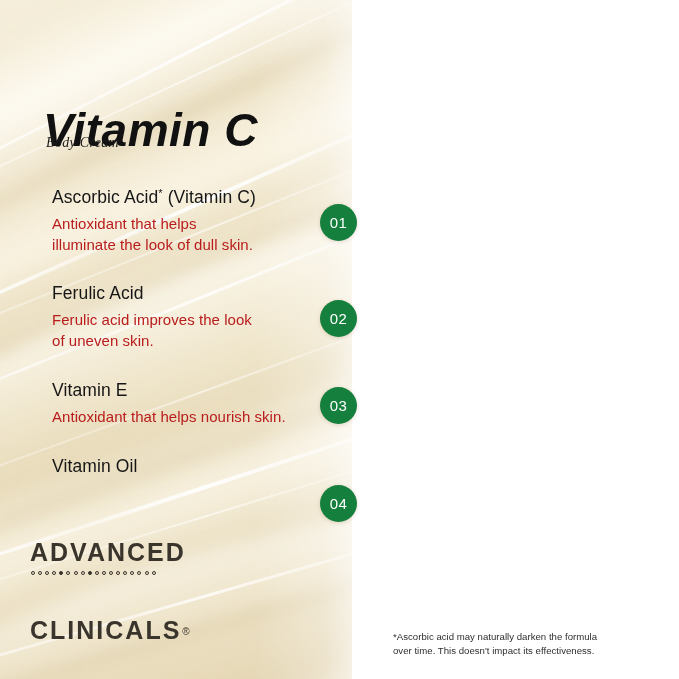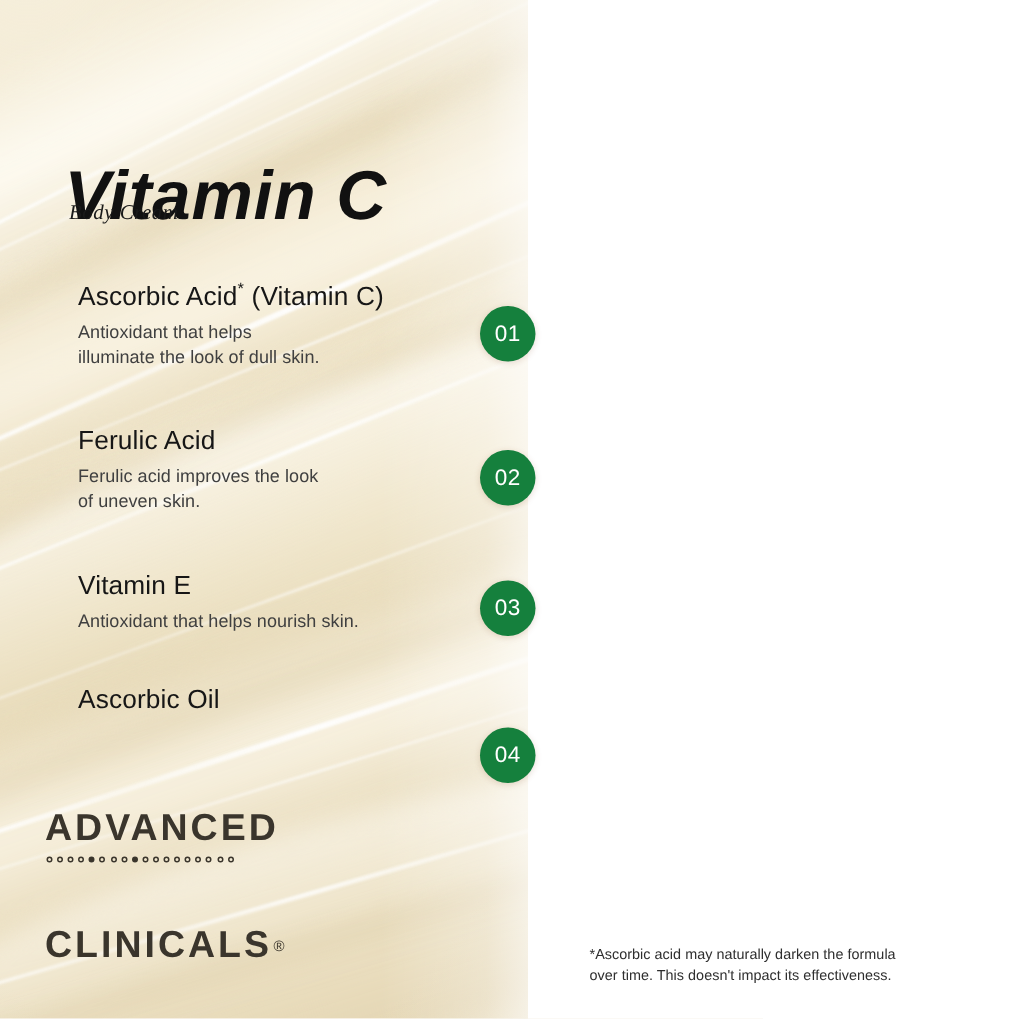--- a/index.html
+++ b/index.html
@@ -202,22 +202,22 @@
     letter-spacing: 0.1px;
     white-space: nowrap;
     margin: 0 0 5px 0;
   }
   .item-title sup {
     font-size: 11px;
     vertical-align: top;
     line-height: 1;
   }
   .item-desc {
-    font-size: 12px;
-    color: #404040;
+    font-size: 15px;
+    color: #b91c1c;
     line-height: 1.45;
     letter-spacing: 0.05px;
     margin: 0;
     white-space: pre-line;
   }
 
   .i1 { top: 188px; }
   .i2 { top: 284px; }
   .i3 { top: 381px; }
   .i4 { top: 457px; }
@@ -332,21 +332,21 @@
     <p class="item-desc">Antioxidant that helps nourish skin.</p>
   </div>
 
   <div class="item i2">
     <div class="item-title"><span>Ferulic Acid</span></div>
     <p class="item-desc">Ferulic acid improves the look
 of uneven skin.</p>
   </div>
 
   <div class="item i4">
-    <div class="item-title"><span>Ascorbic Oil</span></div>
+    <div class="item-title"><span>Vitamin Oil</span></div>
   </div>
 
   <div class="badge n1">01</div>
   <div class="badge n2">02</div>
   <div class="badge n3">03</div>
   <div class="badge n4">04</div>
 
   <div class="footnote">*Ascorbic acid may naturally darken the formula
 over time. This doesn't impact its effectiveness.</div>
 

